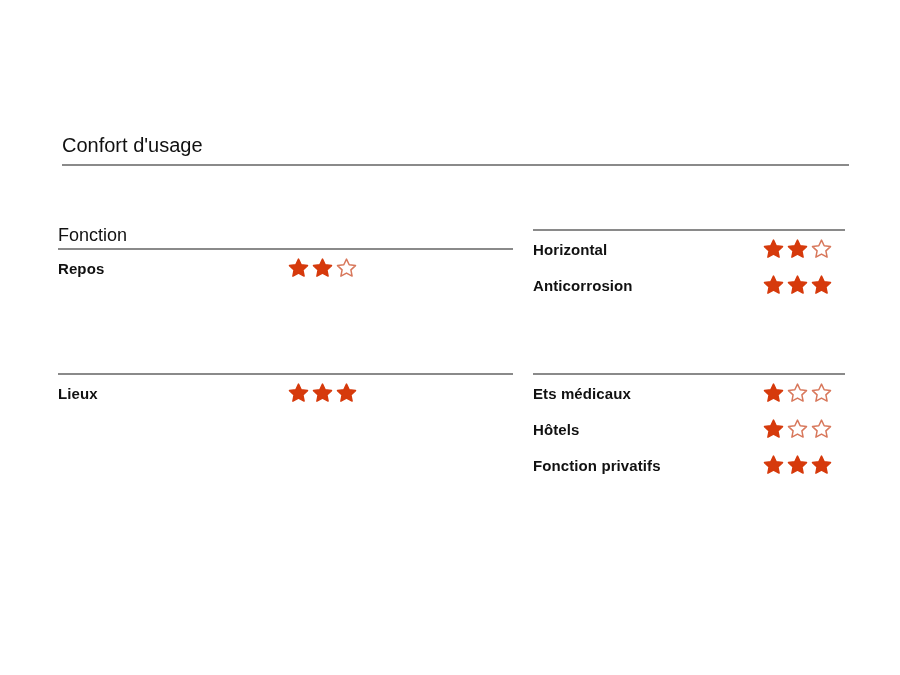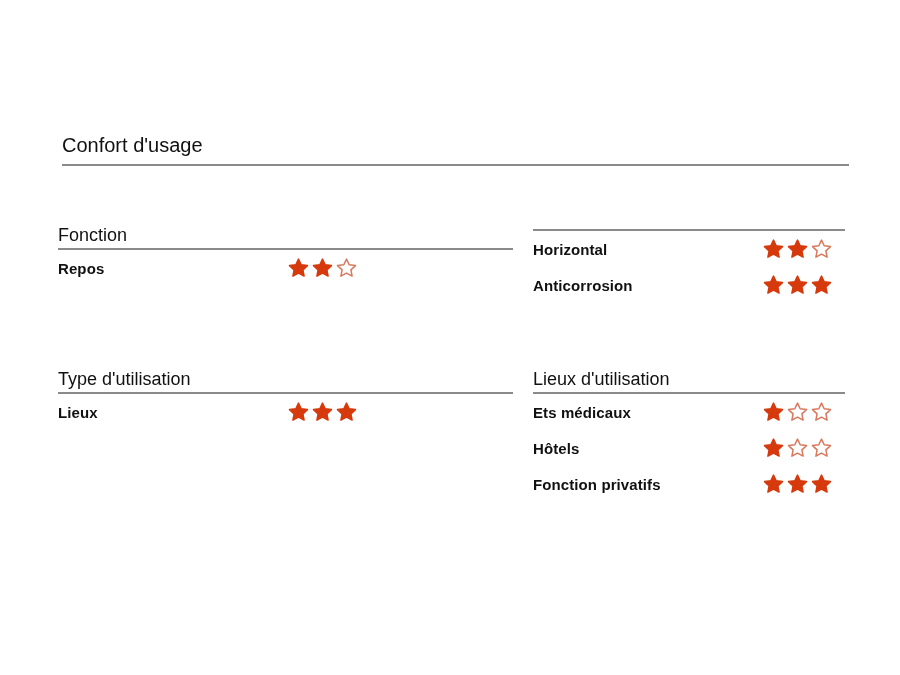--- a/index.html
+++ b/index.html
@@ -178,21 +178,20 @@
               <span class="star">
                 <svg viewBox="0 0 21 21" xmlns="http://www.w3.org/2000/svg">
                   <path d="M10.5 1.6 L13.2 7.3 L19.5 8.1 L14.9 12.4 L16.1 18.6 L10.5 15.6 L4.9 18.6 L6.1 12.4 L1.5 8.1 L7.8 7.3 Z" fill="#d63a0c" stroke="#d63a0c" stroke-width="1.5" stroke-linejoin="round"></path>
                 </svg>
               </span>
             </span>
           </div>
         </div>
       </div>
       <div class="panel panel-left panel-row2">
-        <div class="section-title">Type d'utilisation</div>
         <div class="section-rule"></div>
         <div class="rows">
           <div class="rating-row">
             <span class="rating-label">Lieux</span>
             <span class="stars">
               <span class="star">
                 <svg viewBox="0 0 21 21" xmlns="http://www.w3.org/2000/svg">
                   <path d="M10.5 1.6 L13.2 7.3 L19.5 8.1 L14.9 12.4 L16.1 18.6 L10.5 15.6 L4.9 18.6 L6.1 12.4 L1.5 8.1 L7.8 7.3 Z" fill="#d63a0c" stroke="#d63a0c" stroke-width="1.5" stroke-linejoin="round"></path>
                 </svg>
               </span>
@@ -204,21 +203,20 @@
               <span class="star">
                 <svg viewBox="0 0 21 21" xmlns="http://www.w3.org/2000/svg">
                   <path d="M10.5 1.6 L13.2 7.3 L19.5 8.1 L14.9 12.4 L16.1 18.6 L10.5 15.6 L4.9 18.6 L6.1 12.4 L1.5 8.1 L7.8 7.3 Z" fill="#d63a0c" stroke="#d63a0c" stroke-width="1.5" stroke-linejoin="round"></path>
                 </svg>
               </span>
             </span>
           </div>
         </div>
       </div>
       <div class="panel panel-right panel-row2">
-        <div class="section-title">Lieux d'utilisation</div>
         <div class="section-rule"></div>
         <div class="rows">
           <div class="rating-row">
             <span class="rating-label">Ets médicaux</span>
             <span class="stars">
               <span class="star">
                 <svg viewBox="0 0 21 21" xmlns="http://www.w3.org/2000/svg">
                   <path d="M10.5 1.6 L13.2 7.3 L19.5 8.1 L14.9 12.4 L16.1 18.6 L10.5 15.6 L4.9 18.6 L6.1 12.4 L1.5 8.1 L7.8 7.3 Z" fill="#d63a0c" stroke="#d63a0c" stroke-width="1.5" stroke-linejoin="round"></path>
                 </svg>
               </span>

